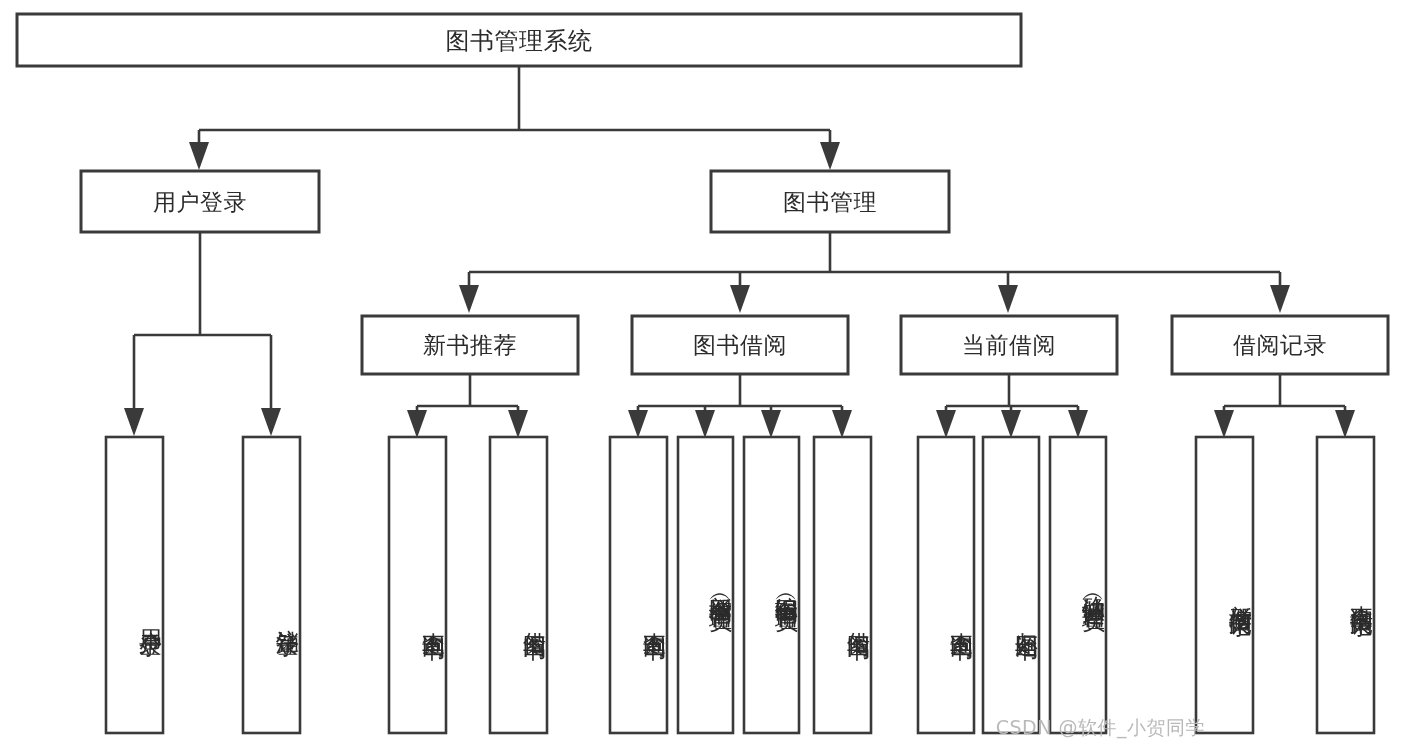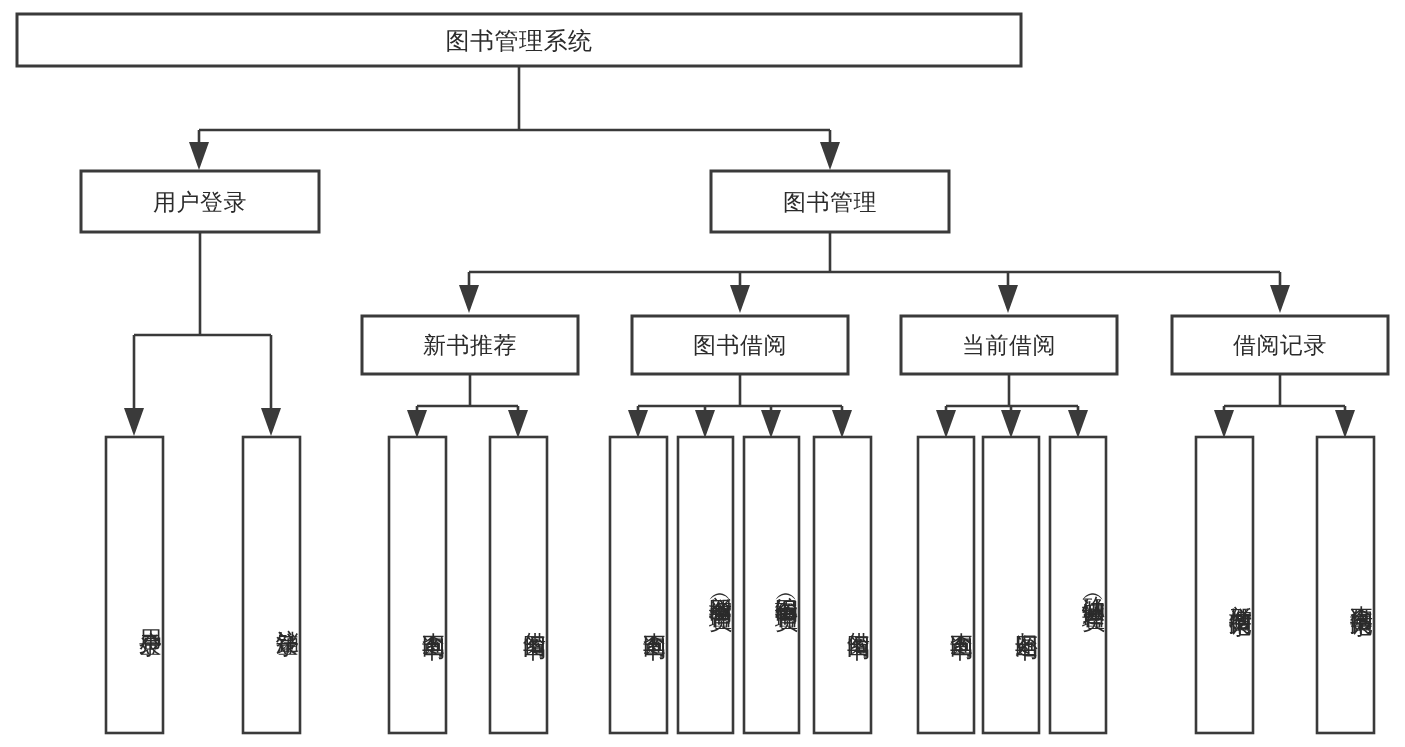--- a/index.html
+++ b/index.html
@@ -262,14 +262,15 @@
   <div class="vlabel" style="left:744px; top:443px; width:55px; height:288px;">编辑图书（管理员）</div>
   <div class="vlabel" style="left:814px; top:505px; width:57px; height:225px;">借阅图书</div>
 
   <div class="vlabel" style="left:918px; top:505px; width:56px; height:225px;">查询图书</div>
   <div class="vlabel" style="left:983px; top:505px; width:56px; height:225px;">归还图书</div>
   <div class="vlabel" style="left:1050px; top:443px; width:56px; height:288px;">确认归还（管理员）</div>
 
   <div class="vlabel" style="left:1196px; top:455px; width:57px; height:275px;">新增借阅记录</div>
   <div class="vlabel" style="left:1317px; top:455px; width:57px; height:275px;">查询借阅记录</div>
 
+  <div class="watermark">CSDN @软件_小贺同学</div>
 
 </div>
 
 </body></html>

